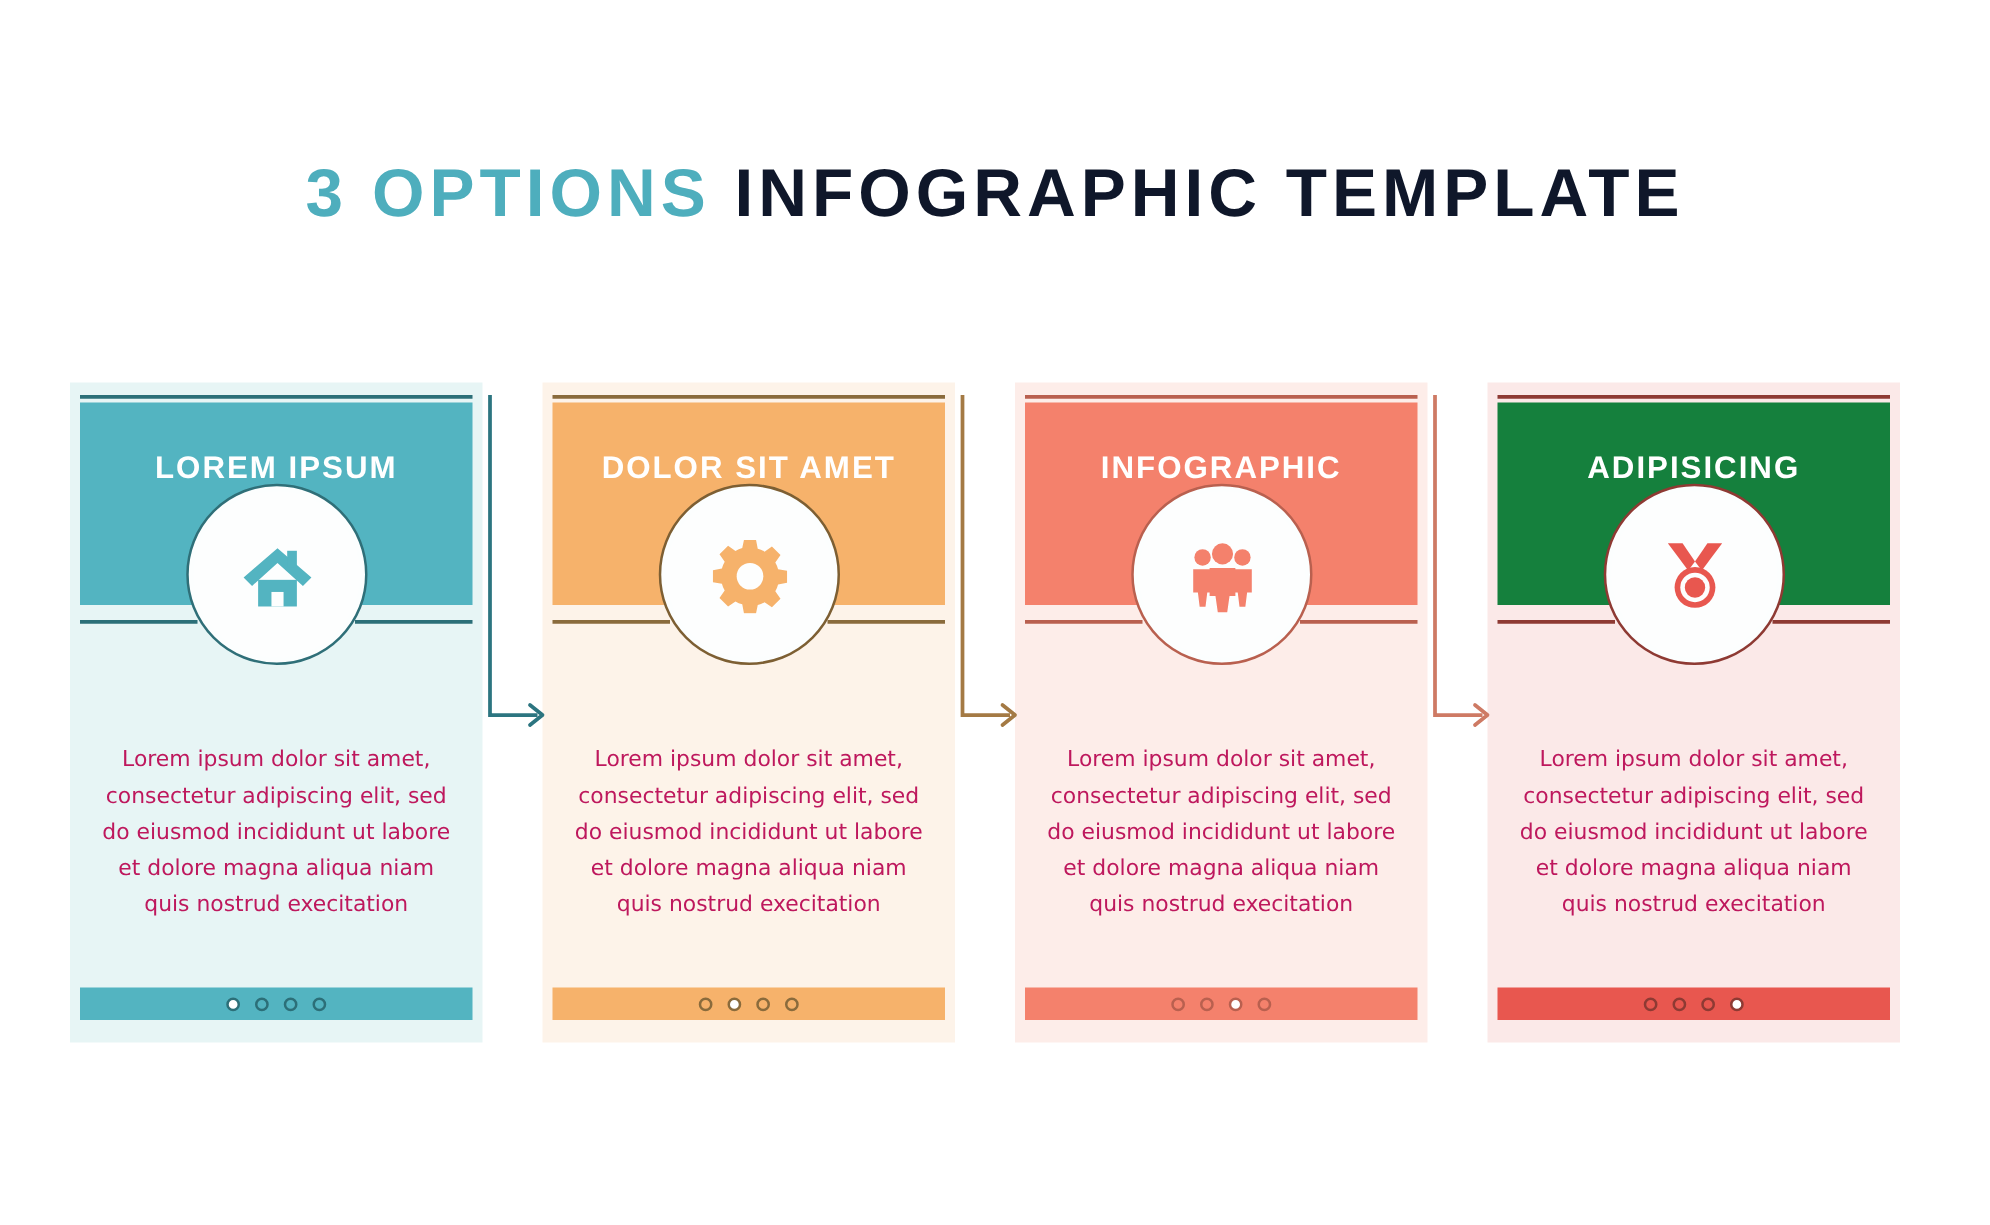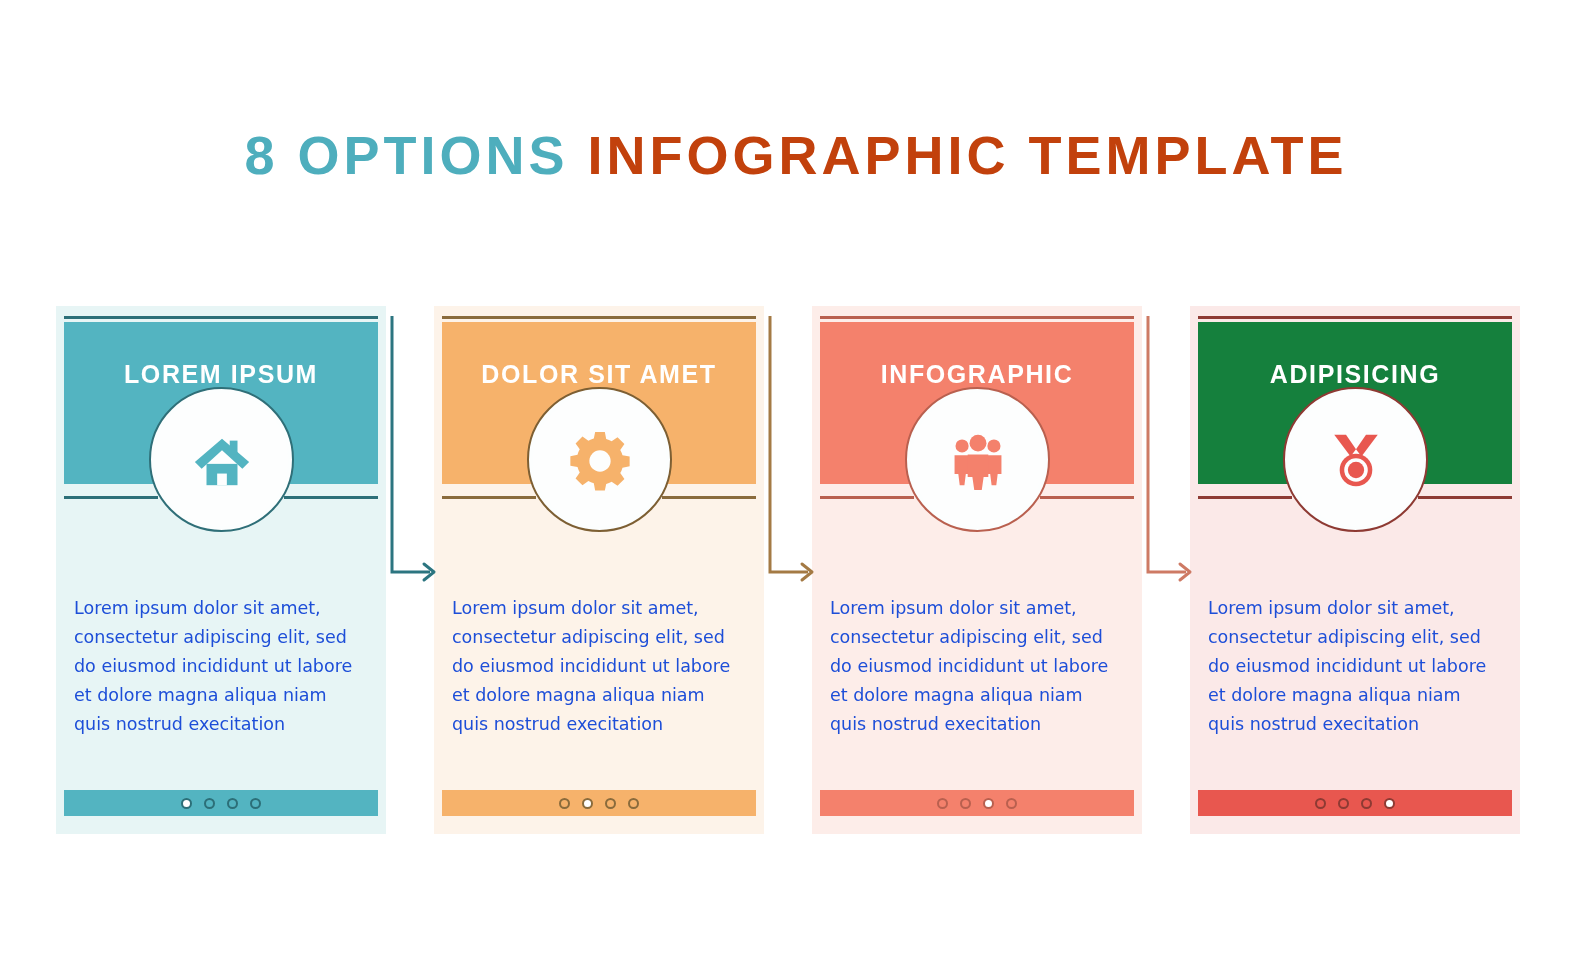--- a/index.html
+++ b/index.html
@@ -107,24 +107,24 @@
     border-radius:50%;
     background:#FDFEFE;
   }
   .medallion svg { position:relative; z-index:2; }
 
   
   .body-text {
     position:absolute;
     left:18px; top:294px;
     width:294px;
-    text-align:left;
+    text-align:center;
     font-size:17.5px;
     line-height:29px;
-    color:#1d4ed8;
+    color:#be185d;
     font-family:"DejaVu Sans", sans-serif;
   }
 
   
   .footer-bar {
     position:absolute;
     left:8px; bottom:18px;
     width:314px; height:26px;
     display:flex;
     align-items:center;
@@ -149,21 +149,21 @@
     pointer-events:none;
   }
   .conn-1 { left:386px; }
   .conn-2 { left:764px; }
   .conn-3 { left:1142px; }
 </style>
 </head>
 <body>
 
 <div id="title-wrap">
-  <span class="t" id="title-accent" style="color: rgb(78, 174, 189);">8 OPTIONS </span><span class="t" id="title-rest" style="color: #c2410c;">INFOGRAPHIC TEMPLATE</span>
+  <span class="t" id="title-accent" style="color: rgb(78, 174, 189);">3 OPTIONS </span><span class="t" id="title-rest" style="color: #0f172a;">INFOGRAPHIC TEMPLATE</span>
 </div>
 
 <div id="cards">
 
   <div class="card card-1">
     <div class="panel" style="background: rgb(231, 245, 245);"></div>
     <div class="rule-top" style="background: rgb(44, 111, 120);"></div>
     <div class="band" style="background: rgb(83, 180, 193);">
       <div class="band-label">LOREM IPSUM</div>
     </div>

